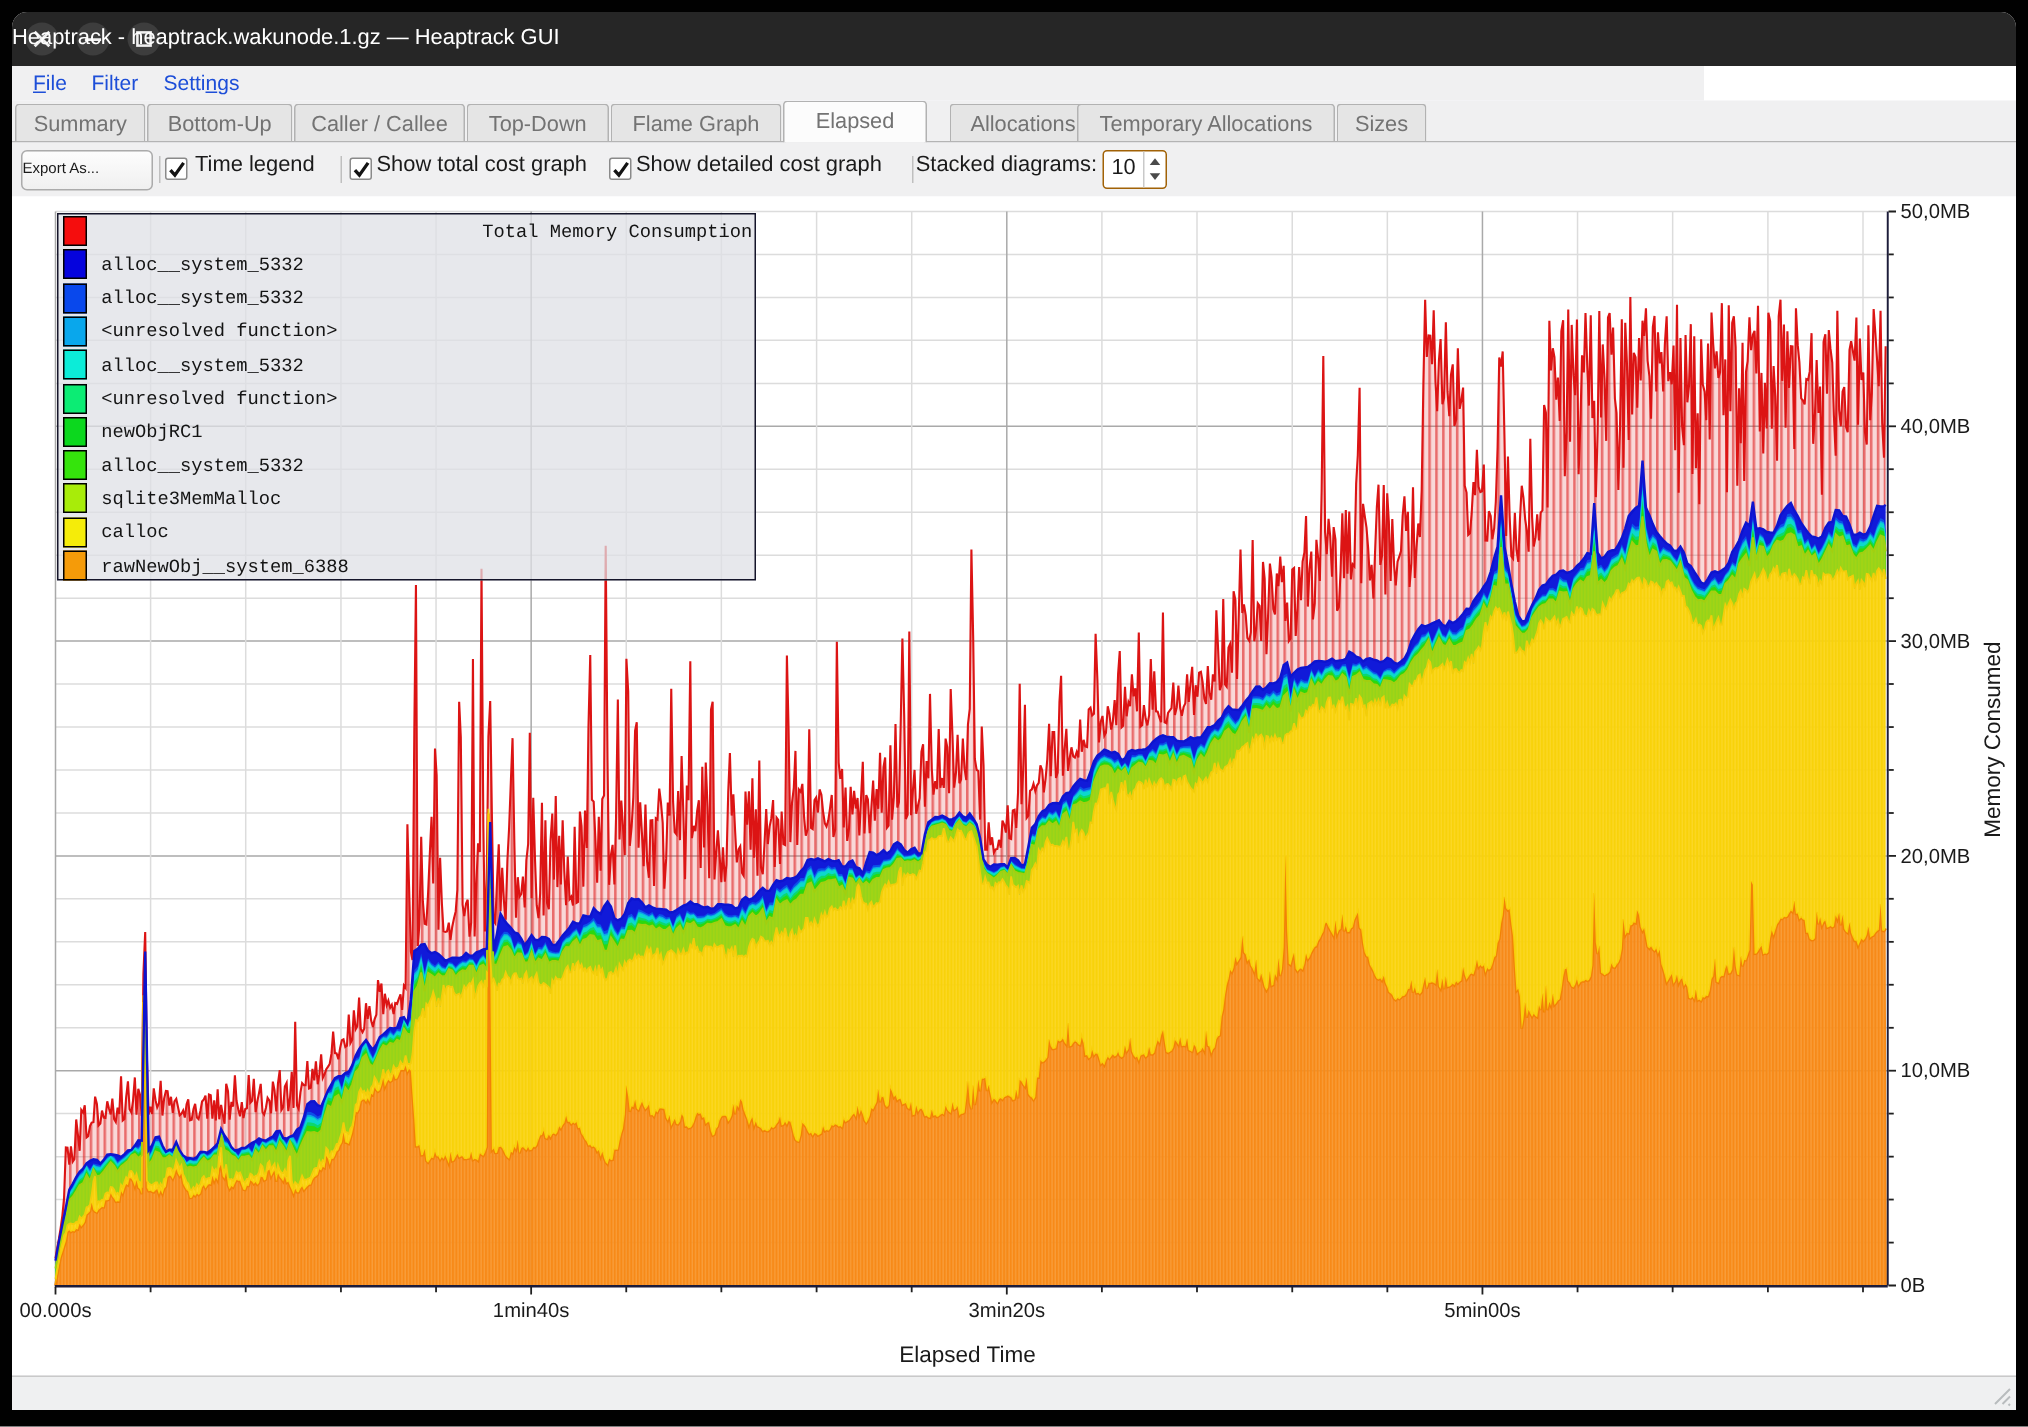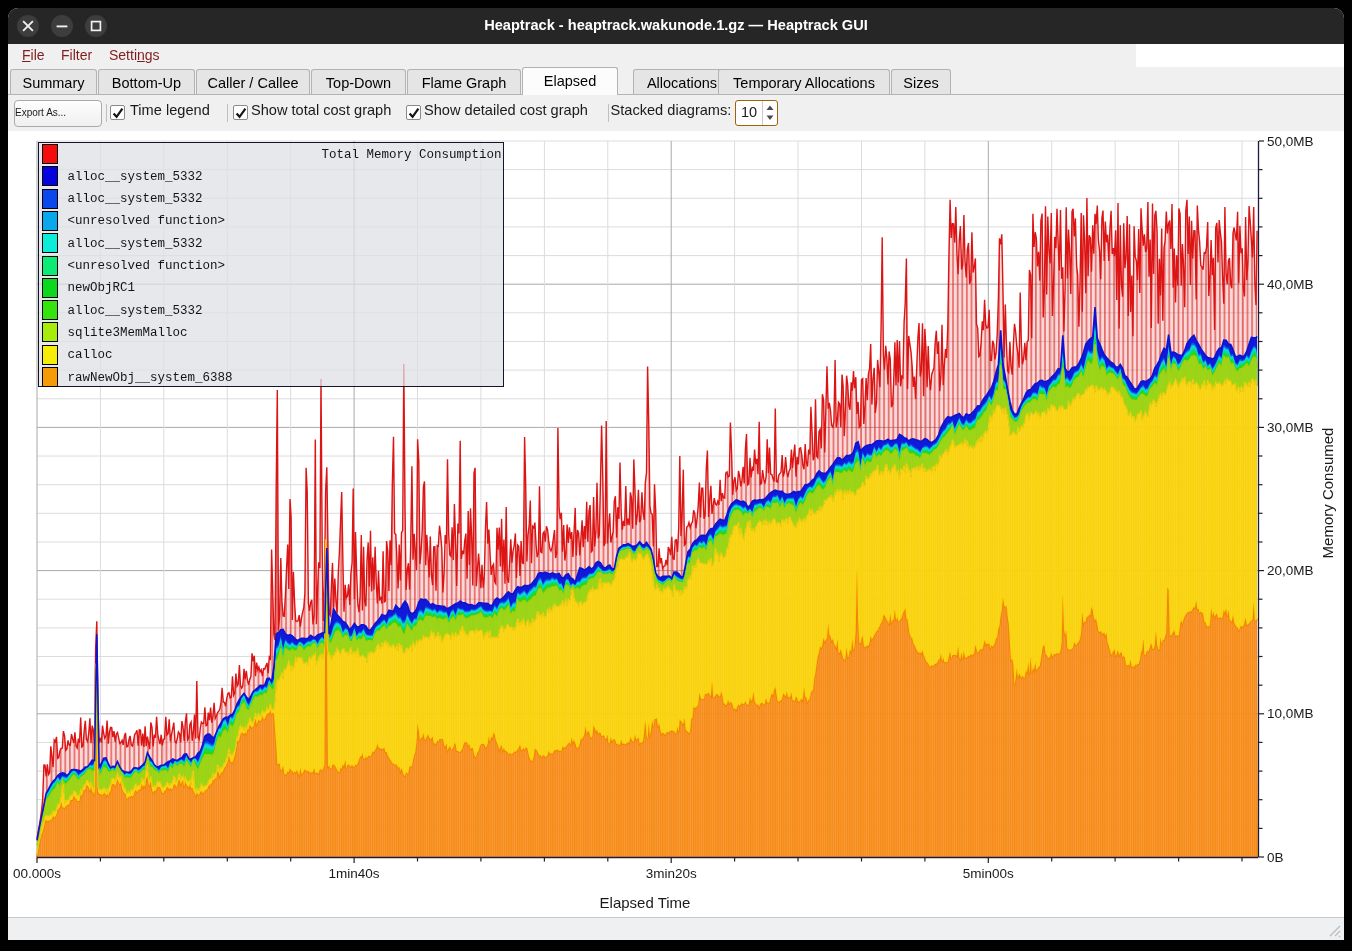--- a/index.html
+++ b/index.html
@@ -1,25 +1,25 @@
 <!DOCTYPE html>
 <html><head>
 <meta charset="utf-8">
 <style>
 html,body{margin:0;padding:0}
 body{width:1352px;height:951px;background:#010101;font-family:"Liberation Sans",sans-serif;position:relative;overflow:hidden}
 #win{position:absolute;left:8px;top:8px;width:1336px;height:932px;background:#ffffff;border-radius:10px 10px 0 0}
 #titlebar{position:absolute;left:0;top:0;width:1336px;height:36px;background:#262626;border-radius:10px 10px 0 0}
 .wbtn{position:absolute;top:7px;width:22px;height:22px;border-radius:50%;background:#3d3d3d;color:#f2f2f2}
-#title{position:absolute;left:0;right:0;top:8.5px;text-align:center;color:#ffffff;font-size:14.6px;font-weight:bold}
-#menubar{position:absolute;left:0;top:36px;width:1128px;height:23px;background:#f0f0f1;font-size:14px;color:#7f1d1d}
+#title{position:absolute;left:0;right:0;top:8.5px;color:#ffffff;font-size:14.6px;font-weight:normal}
+#menubar{position:absolute;left:0;top:36px;width:1128px;height:23px;background:#f0f0f1;font-size:14px;color:#1d4ed8}
 .mi{position:absolute;top:3px}
 #tabbar{position:absolute;left:0;top:59px;width:1336px;height:28px;background:#f0f0f1}
 #tabline{position:absolute;left:0;top:86px;width:1336px;height:1px;background:#b4b4b4}
-.tab{position:absolute;top:2px;height:25px;background:#e5e5e5;border:1px solid #b2b2b2;border-bottom:none;border-radius:3px 3px 0 0;font-size:14.5px;color:#000000;text-align:center;line-height:26px;box-sizing:border-box}
+.tab{position:absolute;top:2px;height:25px;background:#e5e5e5;border:1px solid #b2b2b2;border-bottom:none;border-radius:3px 3px 0 0;font-size:14.5px;color:#737373;text-align:center;line-height:26px;box-sizing:border-box}
 .tab.sel{background:#fcfcfc;top:0px;height:28px;z-index:3}
 #toolbar{position:absolute;left:0;top:87px;width:1336px;height:36px;background:#f0f0f1;font-size:14px;color:#1a1a1a}
 #exportbtn{position:absolute;left:6px;top:5px;width:86px;height:25px;background:linear-gradient(#fdfdfd,#f0f0f0);border:1px solid #ababab;border-radius:4px;text-align:left;line-height:24px;font-size:10px}
 .tsep{position:absolute;top:9px;width:1px;height:18px;background:#bfbfbf}
 .cb{position:absolute;top:10px;width:13px;height:13px;background:#fff;border:1px solid #8a8a8a;border-radius:2px}
 .cb svg{position:absolute;left:0px;top:0px}
 .cbl{position:absolute;top:6.5px;font-size:14.6px}
 #spin{position:absolute;left:727px;top:5px;width:41px;height:24px;background:#fff;border:1px solid #a16207;border-radius:3px}
 #spin .v{position:absolute;left:0;top:3px;width:26px;text-align:center;font-size:14.5px}
 #spin .arr{position:absolute;right:0;top:0;width:14px;height:24px;border-left:1px solid #c9c9c9}

